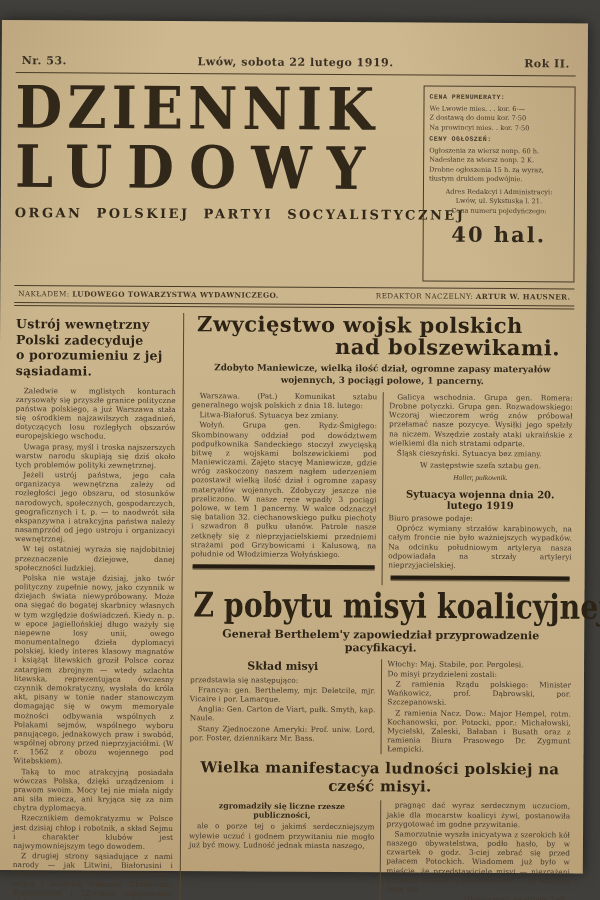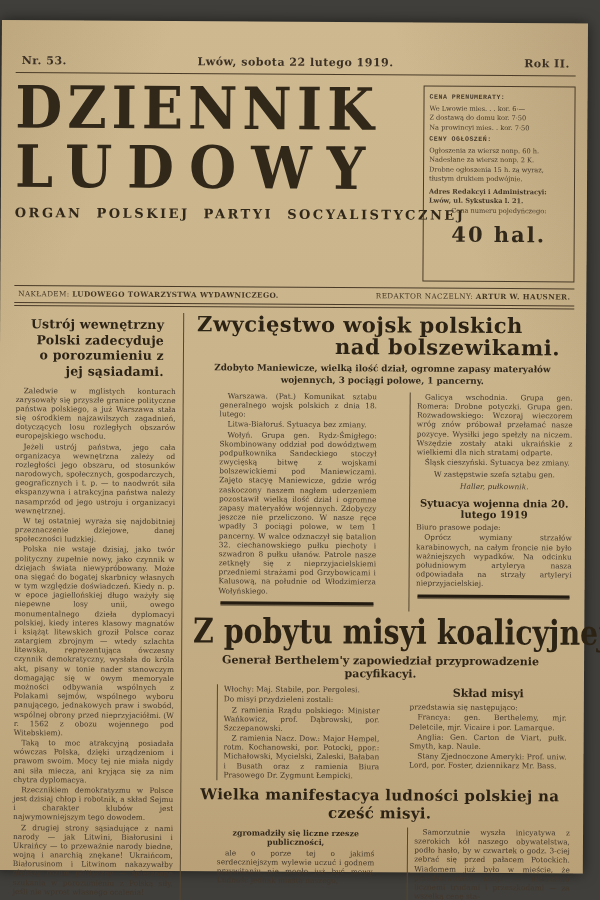--- a/index.html
+++ b/index.html
@@ -44,55 +44,55 @@
     font-weight:bold;font-size:13px;letter-spacing:2.5px;word-spacing:7px;
     margin-top:14px;color:#32281a;white-space:nowrap;
   }
   .infobox{
     width:152px;flex:0 0 152px;border:1.5px solid #4a3b28;
     font-size:6.6px;line-height:1.45;padding:4px 5px;box-sizing:border-box;
     color:#453828;margin-top:2px;height:196px;
   }
   .infobox .bx-h{text-align:left;font-weight:bold;letter-spacing:.5px;margin:2px 0 2px;font-family:Liberation Mono, monospace;}
   .infobox .bx-l{white-space:nowrap;overflow:hidden;}
-  .infobox .bx-b{font-weight:bold;}
+  .infobox .bx-b{font-weight:normal;text-align:center;}
   .bigprice{font-size:21px;font-weight:bold;text-align:center;letter-spacing:2px;margin-top:3px;color:#33291b;}
   
   .pubrow{
     display:flex;justify-content:space-between;
     font-size:7.2px;letter-spacing:.4px;
     border-top:1.5px solid #4a3b28;border-bottom:4px double #4a3b28;
     padding:3px 4px 4px 4px;margin-top:2px;color:#443623;
   }
   .pubrow b{font-weight:bold;}
   
   .content{display:flex;margin-top:6px;}
   .leftcol{
     width:170px;flex:0 0 170px;border-right:1px solid #55462f;
     padding:2px 7px 0 2px;box-sizing:border-box;
   }
   .maincol{flex:1;min-width:0;padding-left:7px;}
   h3.lead-title{
-    font-size:12.5px;font-weight:bold;text-align:right;line-height:1.25;
-    margin:2px 12px 7px;color:#2e2416;letter-spacing:.2px;
+    font-size:12.5px;font-weight:bold;text-align:left;line-height:1.25;
+    margin:2px 0 7px;color:#2e2416;letter-spacing:.2px;
   }
   p.body{
     font-size:7.4px;line-height:1.24;text-align:justify;margin:0 0 1px 0;
     text-indent:8px;color:#41362a;
   }
   p.body.nohang{text-indent:0;}
   
   .v-h1{font-size:21px;font-weight:bold;color:#2d2315;line-height:1.05;padding-left:6px;letter-spacing:.5px;}
   .v-h2{font-size:21px;font-weight:bold;color:#2d2315;line-height:1.05;text-align:right;padding-right:14px;letter-spacing:.5px;}
   .v-sub{font-size:8.8px;font-weight:bold;text-align:center;line-height:1.3;margin:5px 0 6px;color:#33291b;}
   .twocol{display:flex;}
-  .subcol{width:50%;box-sizing:border-box;padding:0 5px 0 1px;margin-left:28px;}
+  .subcol{width:50%;box-sizing:border-box;padding:0 5px 0 1px;}
   .subcol.right{border-left:1px solid #55462f;padding:0 1px 0 6px;}
   .sig{font-size:7.4px;text-align:center;margin:3px 0 0;color:#41362a;}
-  .sig i{font-style:italic;}
+  .sig i{font-style:italic;font-family:Liberation Serif, serif;}
   .mini-head{font-size:10px;font-weight:bold;text-align:center;margin:7px 0 3px;color:#2e2416;}
   .bar{height:4px;background:#241c11;margin:6px 2px 6px 2px;box-shadow:0 1.5px 0 rgba(36,28,17,.5);}
   .bar.thin{height:3.5px;}
   
   .m-h1{
     font-size:29px;font-weight:bold;color:#2d2315;line-height:1;
     transform:scale(.98,1.18);transform-origin:center top;text-align:center;
     margin:4px 0 10px;white-space:nowrap;
   }
   .m-sub{font-size:11px;font-weight:bold;text-align:center;margin:2px 0 5px;color:#2f2517;}
@@ -150,20 +150,21 @@
   </div>
 
   <div class="content">
 
     <div class="leftcol">
       <h3 class="lead-title">
         <span>Ustrój wewnętrzny Polski zadecyduje</span><br>
         <span>o porozumieniu z jej sąsiadami.</span>
       </h3>
       <p class="body">Zaledwie w mglistych konturach zarysowały się przyszłe granice polityczne państwa polskiego, a już Warszawa stała się ośrodkiem najzawilszych zagadnień, dotyczących losu rozległych obszarów europejskiego wschodu.</p>
+      <p class="body">Uwaga prasy, myśl i troska najszerszych warstw narodu skupiają się dziś około tych problemów polityki zewnętrznej.</p>
       <p class="body">Jeżeli ustrój państwa, jego cała organizacya wewnętrzna zależy od rozległości jego obszaru, od stosunków narodowych, społecznych, gospodarczych, geograficznych i t. p. — to naodwrót siła ekspanzywna i atrakcyjna państwa należy nasamprzód od jego ustroju i organizacyi wewnętrznej.</p>
       <p class="body">W tej ostatniej wyraża się najdobitniej przeznaczenie dziejowe, danej społeczności ludzkiej.</p>
       <p class="body">Polska nie wstaje dzisiaj, jako twór polityczny zupełnie nowy, jako czynnik w dziejach świata niewypróbowany. Może ona sięgać do bogatej skarbnicy własnych w tym względzie doświadczeń. Kiedy n. p. w epoce jagiellońskiej długo ważyły się niepewne losy unii, owego monumentalnego dzieła dyplomacyi polskiej, kiedy interes klasowy magnatów i książąt litewskich groził Polsce coraz zatargiem zbrojnym — wtedy szlachta litewska, reprezentująca ówczesny czynnik demokratyczny, wysłała do króla akt, pisany w tonie nader stanowczym domagając się w owym memoryale możności odbywania wspólnych z Polakami sejmów, wspólnego wyboru panującego, jednakowych praw i swobód, wspólnej obrony przed nieprzyjaciółmi. (W r. 1562 z obozu wojennego pod Witebskiem).</p>
       <p class="body">Taką to moc atrakcyjną posiadała wówczas Polska, dzięki urządzeniom i prawom swoim. Mocy tej nie miała nigdy ani siła miecza, ani kryjąca się za nim chytra dyplomacya.</p>
       <p class="body">Rzecznikiem demokratyzmu w Polsce jest dzisiaj chłop i robotnik, a skład Sejmu i charakter klubów jest najwymowniejszym tego dowodem.</p>
       <p class="body">Z drugiej strony sąsiadujące z nami narody — jak Litwini, Białorusini i Ukraińcy — to przeważnie narody biedne, wojną i anarchią znękane! Ukraińcom, Białorusinom i Litwinom nakazywałby głębszy rozum polityczny — śpiesznego szukania w porozumieniu z Polską siły, jeśli nie wprost własnego ocalenia!</p>
 
     </div>
 
     <div class="maincol">
@@ -192,44 +193,45 @@
             <p class="body">Oprócz wymiany strzałów karabinowych, na całym froncie nie było ważniejszych wypadków. Na odcinku południowym artylerya nasza odpowiadała na strzały artyleryi nieprzyjacielskiej.</p>
             <div class="bar thin"></div>
           </div>
         </div>
       </div>
 
       <div>
         <div class="m-h1">Z pobytu misyi koalicyjnej we Lwowie.</div>
         <div class="m-sub">Generał Berthelem'y zapowiedział przyprowadzenie pacyfikacyi.</div>
         <div class="twocol">
-          <div class="subcol right">
-            <p class="body nohang">Włochy: Maj. Stabile, por. Pergolesi.</p>
-            <p class="body nohang">Do misyi przydzieleni zostali:</p>
-            <p class="body">Z ramienia Rządu polskiego: Minister Wańkowicz, prof. Dąbrowski, por. Szczepanowski.</p>
-            <p class="body">Z ramienia Nacz. Dow.: Major Hempel, rotm. Kochanowski, por. Potocki, ppor.: Michałowski, Mycielski, Zaleski, Bałaban i Busath oraz z ramienia Biura Prasowego Dr. Zygmunt Łempicki.</p>
-          </div>
           <div class="subcol">
             <div class="m-mini">Skład misyi</div>
             <p class="body nohang">przedstawia się następująco:</p>
             <p class="body">Francya: gen. Berthelemy, mjr. Deletcile, mjr. Vicaire i por. Lamarque.</p>
             <p class="body">Anglia: Gen. Carton de Viart, pułk. Smyth, kap. Naule.</p>
             <p class="body">Stany Zjednoczone Ameryki: Prof. uniw. Lord, por. Foster, dziennikarz Mr. Bass.</p>
           </div>
+          <div class="subcol right">
+            <p class="body nohang">Włochy: Maj. Stabile, por. Pergolesi.</p>
+            <p class="body nohang">Do misyi przydzieleni zostali:</p>
+            <p class="body">Z ramienia Rządu polskiego: Minister Wańkowicz, prof. Dąbrowski, por. Szczepanowski.</p>
+            <p class="body">Z ramienia Nacz. Dow.: Major Hempel, rotm. Kochanowski, por. Potocki, ppor.: Michałowski, Mycielski, Zaleski, Bałaban i Busath oraz z ramienia Biura Prasowego Dr. Zygmunt Łempicki.</p>
+          </div>
         </div>
 
         <div class="banner">Wielka manifestacya ludności polskiej na cześć misyi.</div>
 
         <div class="twocol">
           <div class="subcol">
             <p class="bold-line">zgromadziły się liczne rzesze publiczności,</p>
             <p class="body">ale o porze tej o jakimś serdeczniejszym wylewie uczuć i godnem przywitaniu nie mogło już być mowy. Ludność jednak miasta naszego,</p>
 
           </div>
           <div class="subcol right">
+            <p class="body">pragnąc dać wyraz serdecznym uczuciom, jakie dla mocarstw koalicyi żywi, postanowiła przygotować im godne przywitanie.</p>
             <p class="body">Samorzutnie wyszła inicyatywa z szerokich kół naszego obywatelstwa, podło hasło, by w czwartek o godz. 3-ciej zebrać się przed pałacem Potockich. Wiadomem już było w mieście, że przedstawiciele misyi — niezrażeni licznemi trudami i przeszkodami — za wszelką cenę sta-</p>
             <p class="cont-note">(Dokończenie na stronie 2-ej).</p>
 
           </div>
         </div>
       </div>
 
     </div>
   </div>
 </div>

